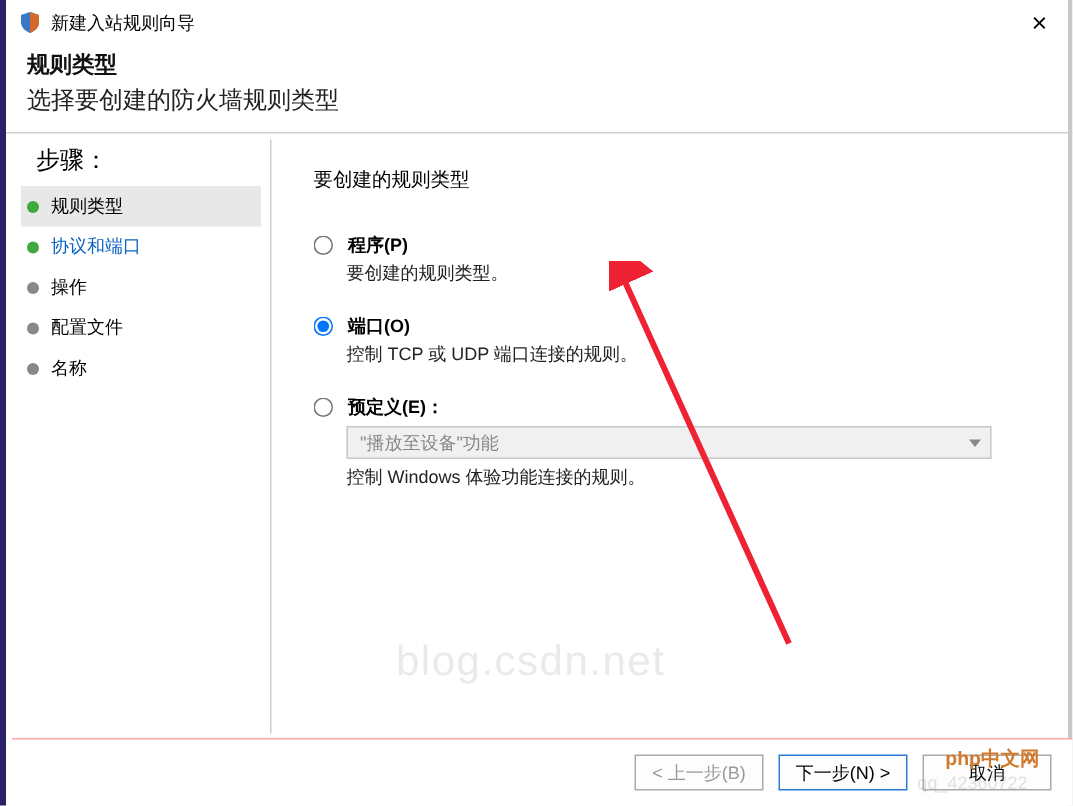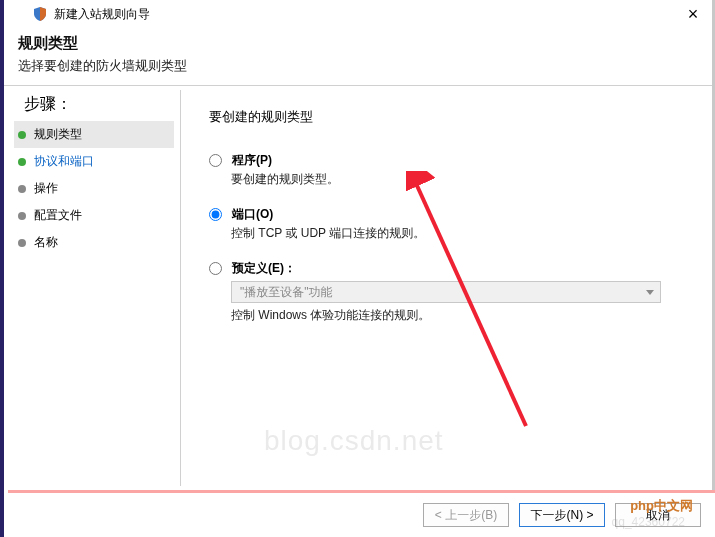--- a/index.html
+++ b/index.html
@@ -8,23 +8,23 @@
     font-size: 12px;
     background: #fff;
     width: 715px;
     height: 537px;
     position: relative;
     overflow: hidden;
     border-left: 4px solid #292166;
   }
   .titlebar {
     display: flex;
+    align-items: center;
     padding: 6px 10px 4px 8px;
     height: 28px;
-    margin-left: 20px;
   }
   .titlebar .shield-icon {
     width: 16px; height: 16px;
     margin-right: 6px;
   }
   .titlebar .title { flex: 1; font-size: 12px; }
   .titlebar .close {
     font-size: 18px;
     width: 24px; text-align: center;
     cursor: pointer;
@@ -32,21 +32,21 @@
   }
   .header {
     padding: 6px 14px 10px 14px;
   }
   .header h1 {
     font-size: 15px;
     font-weight: bold;
     color: #111;
     margin-bottom: 4px;
   }
-  .header p { font-size: 13px; color: #222; }
+  .header p { font-size: 16px; color: #222; }
   .hr {
     border: none;
     border-top: 1px solid #d0d0d0;
     margin: 0;
   }
   .body {
     display: flex;
     height: 400px;
   }
   .sidebar {
@@ -135,21 +135,21 @@
   .arrow {
     position: absolute;
     left: 225px; top: 85px;
     width: 130px; height: 260px;
     pointer-events: none;
     z-index: 5;
   }
   .footer {
     position: absolute;
     left: 4px; right: 0; bottom: 0;
-    border-top: 3px solid #fca5a5;
+    border-top: 1px solid #fca5a5;
     padding: 10px 14px;
     display: flex;
     justify-content: flex-end;
     gap: 10px;
     background: #fff;
   }
   .btn {
     min-width: 86px;
     height: 24px;
     font-size: 12px;

